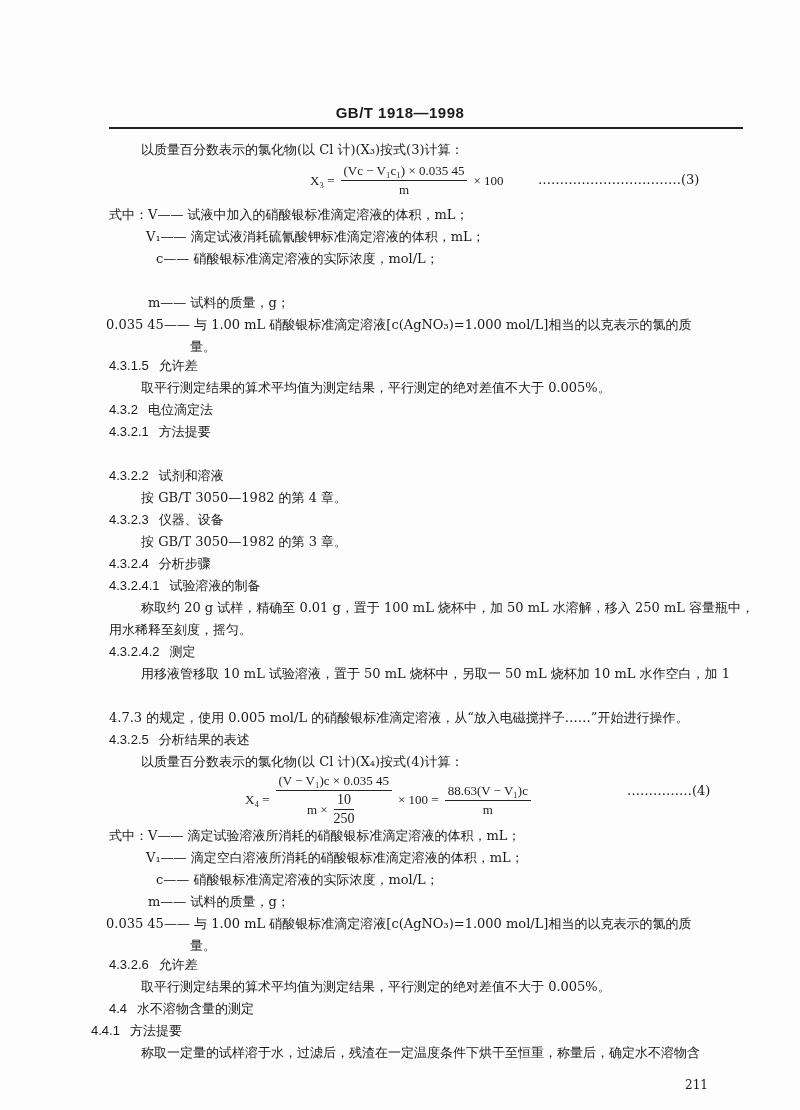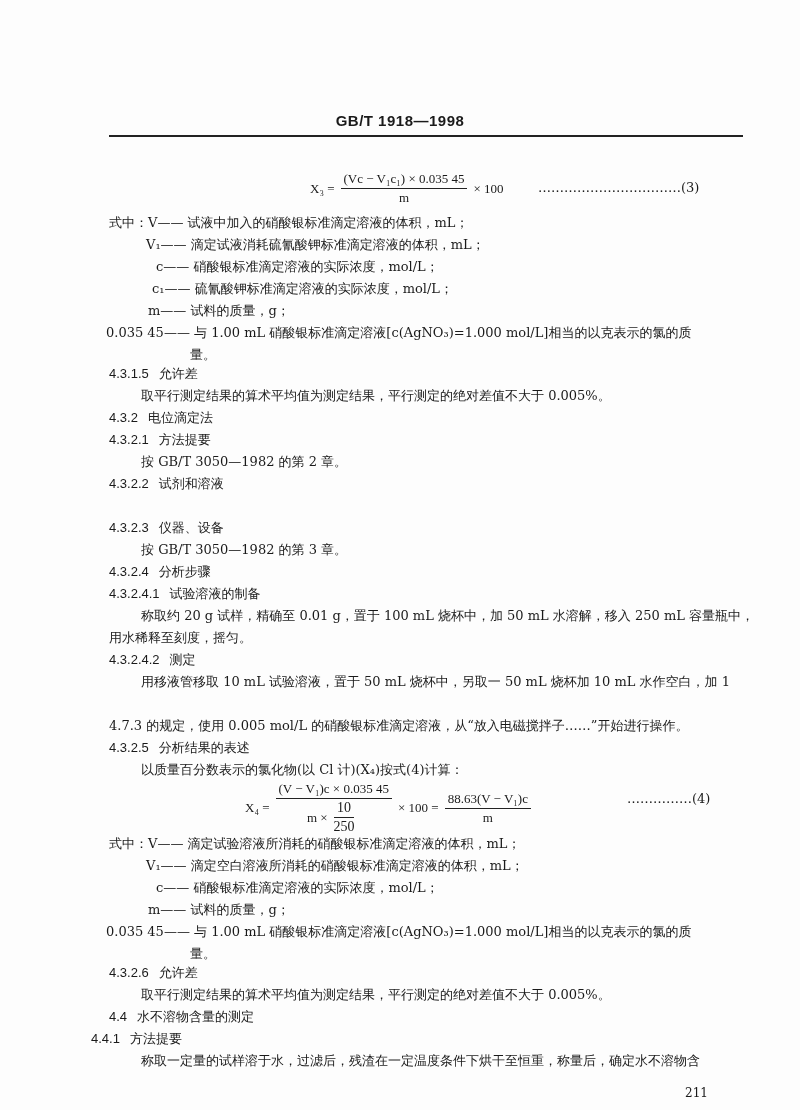--- a/index.html
+++ b/index.html
@@ -7,64 +7,64 @@
          font-family:"DejaVu Serif","Liberation Serif",serif; color:#1a1a1a; }
   .page { position:absolute; left:0; top:0; width:800px; height:1110px; background:#fdfdfd; }
   .header { position:absolute; top:104px; left:0; width:800px; text-align:center;
             font-family:"Liberation Sans",sans-serif; font-weight:bold; font-size:15px; letter-spacing:0.5px; }
   .header-rule { position:absolute; top:127px; left:109px; width:634px; height:2px; background:#222; }
   .line { position:absolute; font-size:13px; line-height:18px; white-space:nowrap; }
   .h { font-family:"Liberation Sans",sans-serif;text-align:center; }
   .num { display:inline-block; margin-right:10px; }
   .watermark { position:absolute; left:196px; top:133px; font-family:"Liberation Sans",sans-serif;
                font-weight:bold; font-size:104px; letter-spacing:2px; color:#ebebeb; z-index:0; line-height:1; }
-  .content { position:absolute; left:0; top:0; width:800px; height:1100px; z-index:1;margin-top:8px; }
+  .content { position:absolute; left:0; top:0; width:800px; height:1100px; z-index:1; }
   .formula { position:absolute; font-size:13px; font-family:"Liberation Serif",serif; display:flex; align-items:center; white-space:nowrap; }
   .frac { display:inline-flex; flex-direction:column; align-items:center; margin:0 6px; }
   .frac .nu { border-bottom:1px solid #222; padding:0 3px 1px; }
   .frac .de { padding-top:1px; }
   .frac.small { font-size:14px; }
   .eqnum { position:absolute; font-size:13px; white-space:nowrap; }
   .pagenum { position:absolute; left:685px; top:1060px; font-size:12px; }
 </style>
 </head>
 <body>
 
 <div class="page">
 
   <div class="content">
     <div class="header">GB/T 1918—1998</div>
     <div class="header-rule"></div>
 
+    <div class="line" style="left:141px;top:141px;">以质量百分数表示的氯化物(以 Cl 计)(X₃)按式(3)计算：</div>
 
     <div class="formula" style="left:310px;top:163px;">
       <span>X₃ =</span>
       <span class="frac">
         <span class="nu">(Vc − V₁c₁) × 0.035 45</span>
         <span class="de">m</span>
       </span>
       <span>× 100</span>
     </div>
     <div class="eqnum" style="left:538px;top:172px;">……………………………(3)</div>
 
     <div class="line" style="left:146px;top:228px;"><span>V₁</span><span>—— 滴定试液消耗硫氰酸钾标准滴定溶液的体积，mL；</span></div>
     <div class="line" style="left:109px;top:206px;"><span>式中：V</span><span>—— 试液中加入的硝酸银标准滴定溶液的体积，mL；</span></div>
     <div class="line" style="left:156px;top:250px;"><span>c</span><span>—— 硝酸银标准滴定溶液的实际浓度，mol/L；</span></div>
-    <div class="line" style="left:152px;top:272px;"><span>c₁</span><span>—— 硫氰酸钾标准滴定溶液的实际浓度，mol/L；</span></div>
     <div class="line" style="left:148px;top:294px;"><span>m</span><span>—— 试料的质量，g；</span></div>
     <div class="line" style="left:106px;top:316px;"><span>0.035 45</span><span>—— 与 1.00 mL 硝酸银标准滴定溶液[c(AgNO₃)=1.000 mol/L]相当的以克表示的氯的质</span></div>
     <div class="line" style="left:190px;top:338px;"><span>量。</span></div>
 
     <div class="line h" style="left:109px;top:357px;"><span class="num">4.3.1.5</span><span>允许差</span></div>
     <div class="line" style="left:141px;top:379px;">取平行测定结果的算术平均值为测定结果，平行测定的绝对差值不大于 0.005%。</div>
 
     <div class="line h" style="left:109px;top:401px;"><span class="num">4.3.2</span><span>电位滴定法</span></div>
     <div class="line h" style="left:109px;top:423px;"><span class="num">4.3.2.1</span><span>方法提要</span></div>
-    <div class="line" style="left:141px;top:445px;">按 GB/T 3050—1982 的第 2 章。</div>
     <div class="line h" style="left:109px;top:467px;"><span class="num">4.3.2.2</span><span>试剂和溶液</span></div>
+    <div class="line" style="left:141px;top:489px;">按 GB/T 3050—1982 的第 4 章。</div>
     <div class="line h" style="left:109px;top:511px;"><span class="num">4.3.2.3</span><span>仪器、设备</span></div>
     <div class="line" style="left:141px;top:533px;">按 GB/T 3050—1982 的第 3 章。</div>
     <div class="line h" style="left:109px;top:555px;"><span class="num">4.3.2.4</span><span>分析步骤</span></div>
     <div class="line h" style="left:109px;top:577px;"><span class="num">4.3.2.4.1</span><span>试验溶液的制备</span></div>
     <div class="line" style="left:141px;top:599px;">称取约 20 g 试样，精确至 0.01 g，置于 100 mL 烧杯中，加 50 mL 水溶解，移入 250 mL 容量瓶中，</div>
     <div class="line" style="left:109px;top:621px;">用水稀释至刻度，摇匀。</div>
     <div class="line h" style="left:109px;top:643px;"><span class="num">4.3.2.4.2</span><span>测定</span></div>
     <div class="line" style="left:141px;top:665px;">用移液管移取 10 mL 试验溶液，置于 50 mL 烧杯中，另取一 50 mL 烧杯加 10 mL 水作空白，加 1</div>
     <div class="line" style="left:109px;top:709px;">4.7.3 的规定，使用 0.005 mol/L 的硝酸银标准滴定溶液，从“放入电磁搅拌子……”开始进行操作。</div>
 

